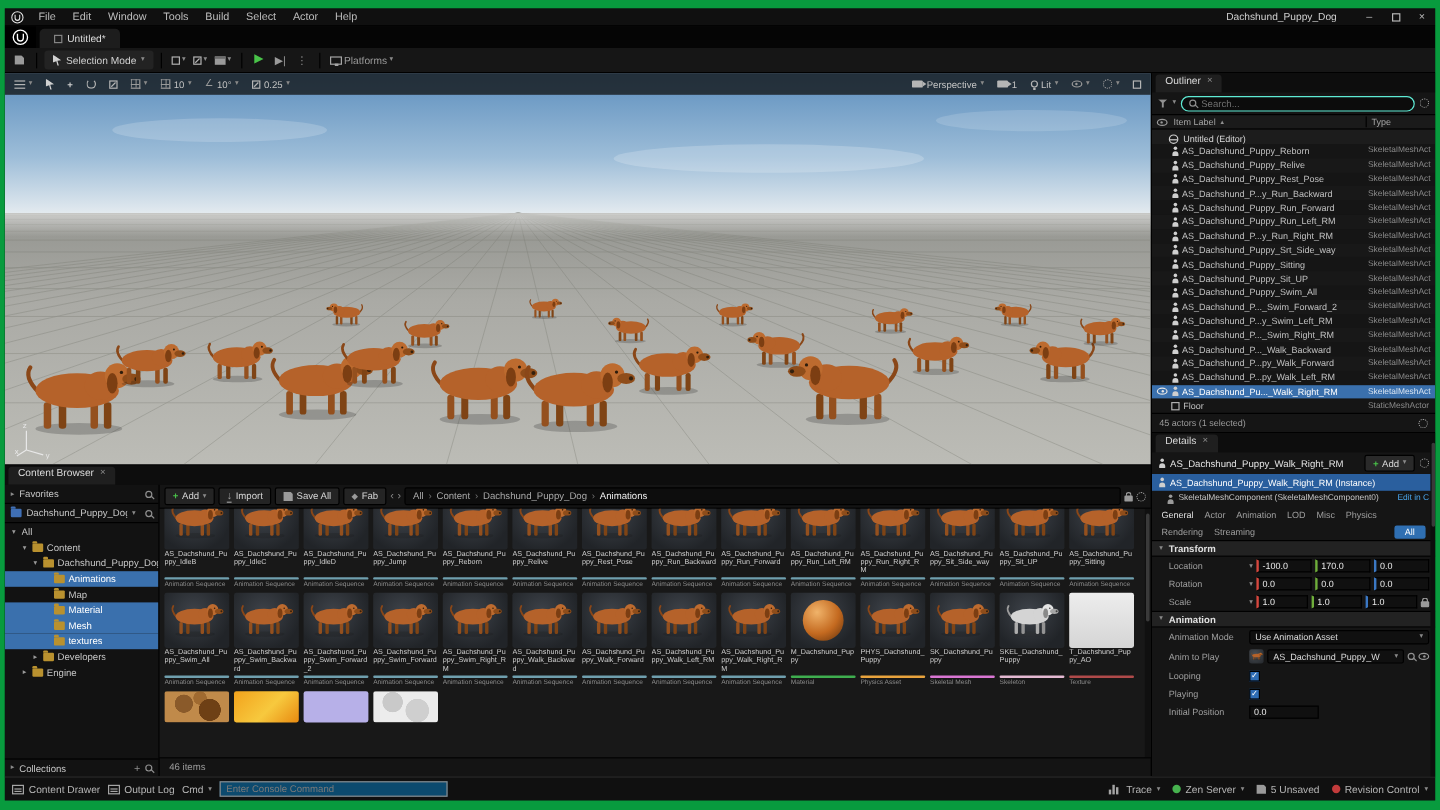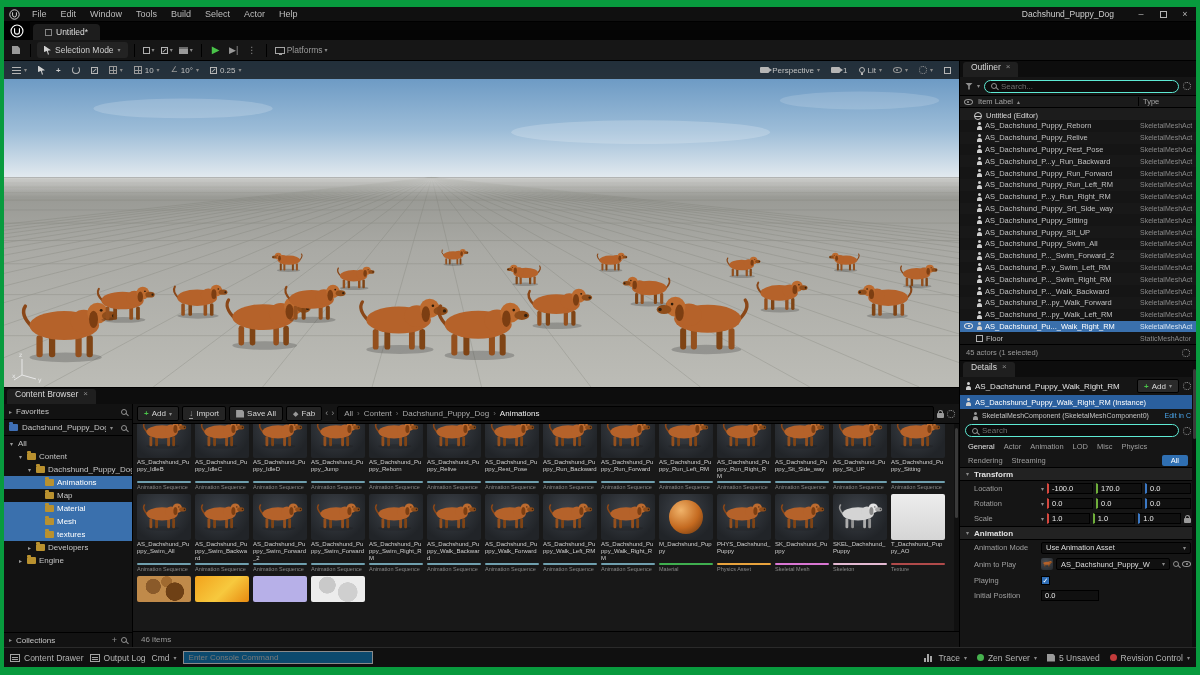--- a/index.html
+++ b/index.html
@@ -1072,27 +1072,20 @@
         </div>
         <div class="dt-instance">
           <span class="i-actor"></span>
           <span>AS_Dachshund_Puppy_Walk_Right_RM (Instance)</span>
         </div>
         <div class="dt-comp">
           <span class="i-person"></span>
           <span>SkeletalMeshComponent (SkeletalMeshComponent0)</span>
           <span class="edit">Edit in C</span>
         </div>
-        <div class="dt-search-row">
-          <div class="search-box">
-            <span class="i-search"></span>
-            <input placeholder="Search" style="">
-          </div>
-          <span class="i-gear"></span>
-        </div>
         <div class="dt-tabs">
             <span class="dt-tab">General</span>
             <span class="dt-tab">Actor</span>
             <span class="dt-tab">Animation</span>
             <span class="dt-tab">LOD</span>
             <span class="dt-tab">Misc</span>
             <span class="dt-tab">Physics</span>
           </div>
         <div class="dt-tabs2">
           <span style="display:flex;gap:9px">
@@ -1146,20 +1139,24 @@
               <svg viewBox="-36 -42 76 48">
                 <use href="#dogsym"></use>
               </svg>
             </span>
           <span class="dd">
               <span style="white-space:nowrap;overflow:hidden">AS_Dachshund_Puppy_W</span>
               <span class="chev">▾</span>
             </span>
           <span class="i-search"></span>
           <span class="i-eye"></span>
+        </div>
+        <div class="prop-row">
+          <span class="prop-label">Looping</span>
+          <span class="chk checked"></span>
         </div>
         <div class="prop-row">
           <span class="prop-label">Playing</span>
           <span class="chk checked"></span>
         </div>
         <div class="prop-row">
           <span class="prop-label">Initial Position</span>
           <span class="num-field">0.0</span>
         </div>
         <div class="dt-scroll"></div>

